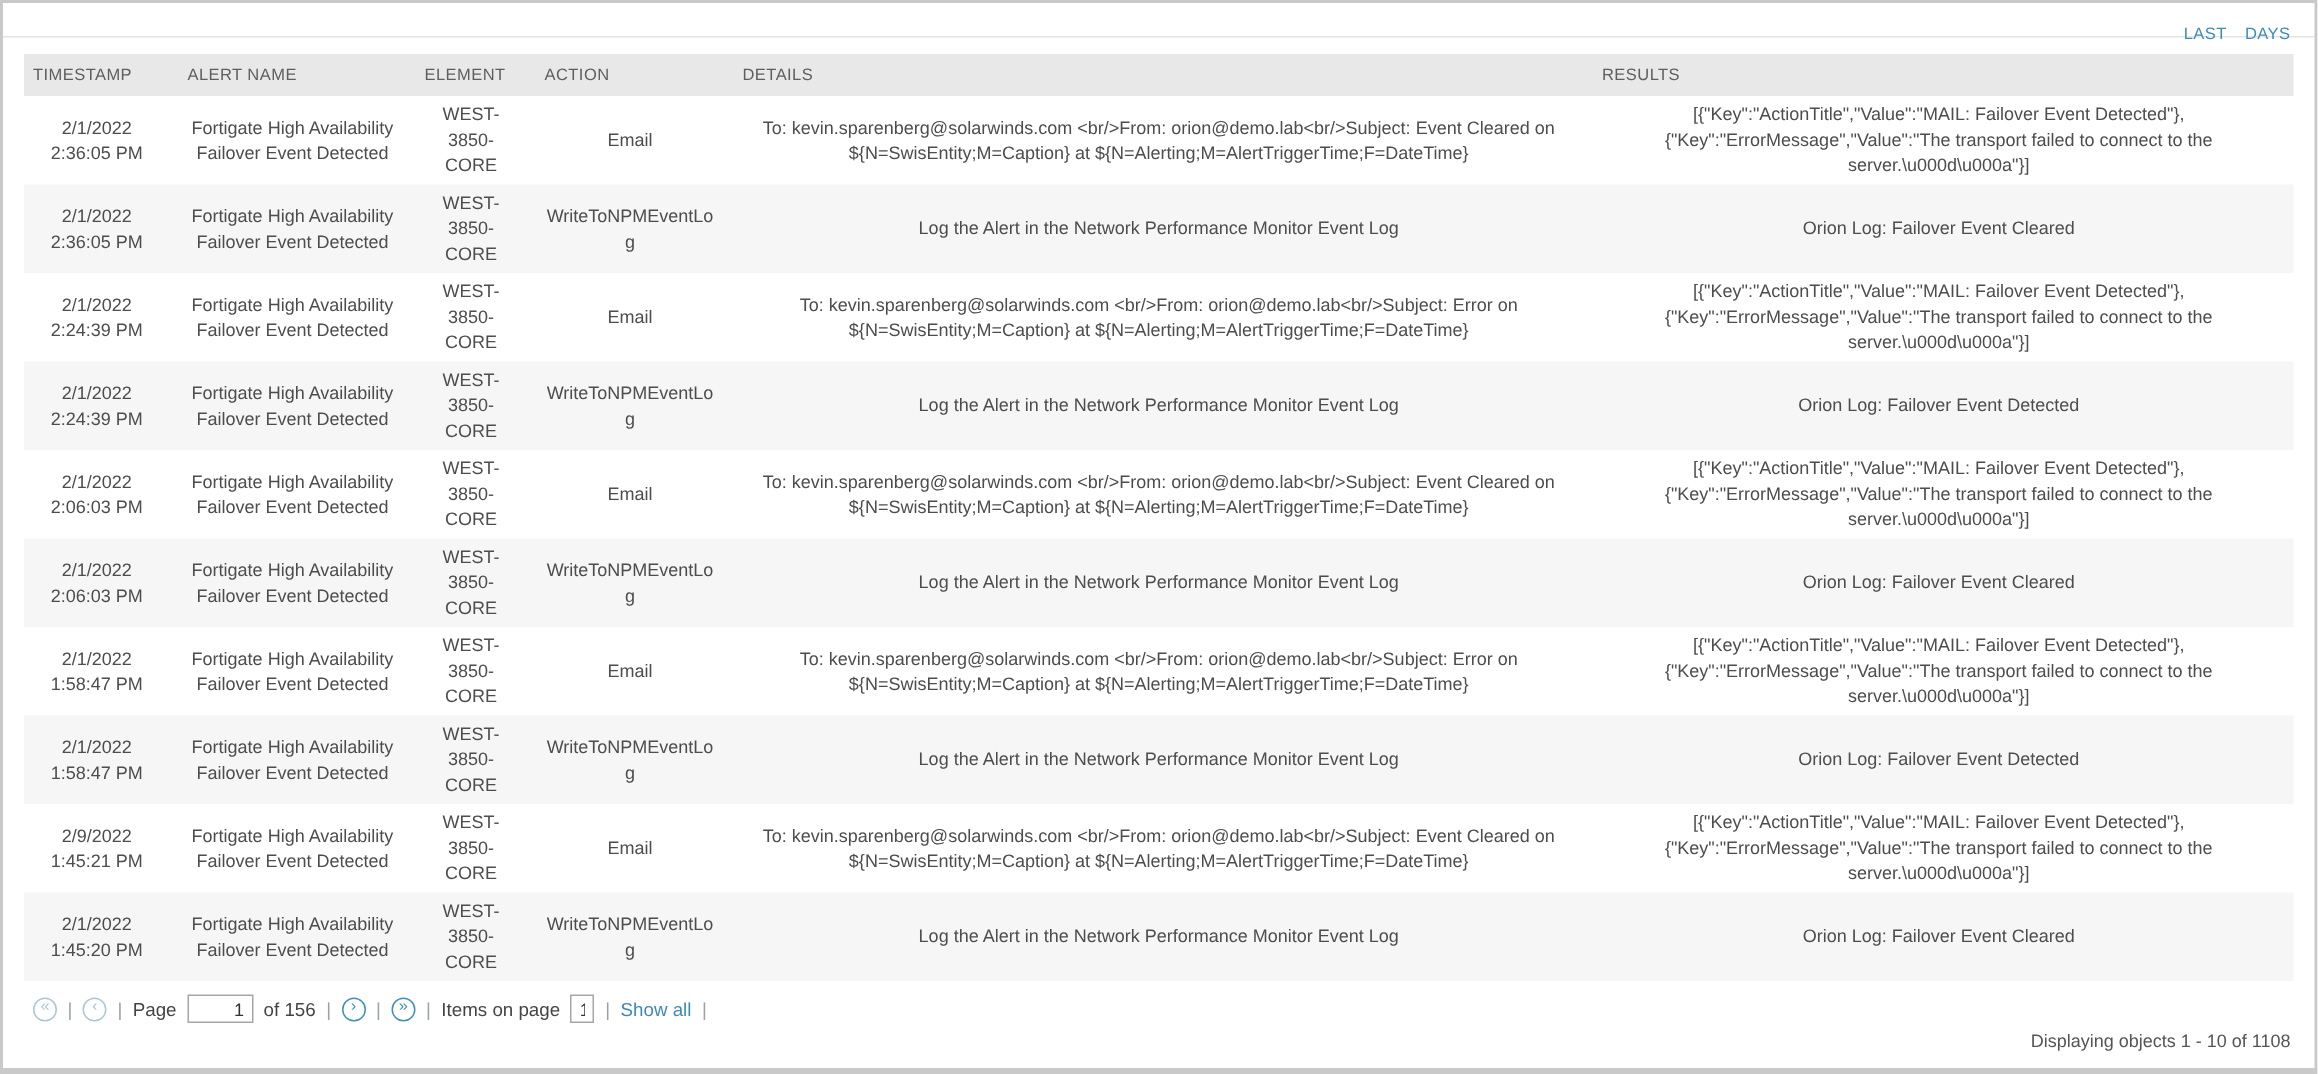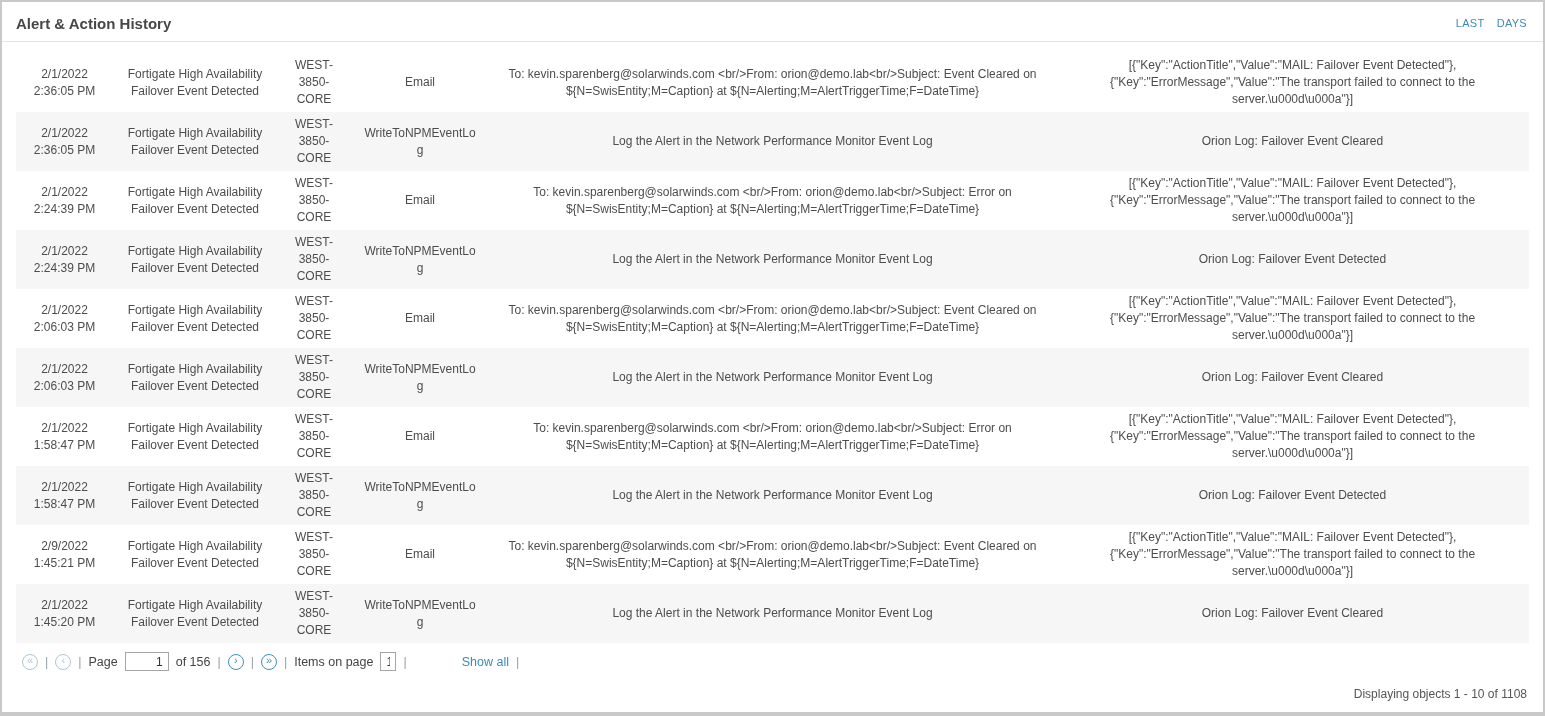--- a/index.html
+++ b/index.html
@@ -30,41 +30,48 @@
   .pager .sep { color:#98a2a8; }
   .pbtn { display:inline-flex; align-items:center; justify-content:center;
           width:16px; height:16px; border:1px solid currentColor; border-radius:50%;
           font-size:11px; line-height:1; cursor:pointer; background:#fff; padding-bottom:2px; }
   .pbtn.disabled { color:#aec6d3; }
   .pbtn.enabled { color:#4190ba; }
   .pager input { height:19px; border:1px solid #a6a6a6; font-size:12px; color:#333;
                  text-align:right; padding:0 5px; font-family:inherit; }
   .page-input { width:44px; }
   .items-input { width:16px; }
-  .showall { color:#3e8ab5; text-decoration:none; cursor:pointer;margin-left:48px; }
+  .showall { color:#3e8ab5; text-decoration:none; cursor:pointer; }
 
   .footer-right { position:absolute; right:16px; bottom:11px; font-size:12px; color:#555555; }
 </style>
 </head>
 <body>
 
 <div class="frame">
   <div class="card">
 
     <div class="card-header">
-      <div class="title">Alert &amp; Action History</div>
       <div class="header-links">
         <a>LAST</a>
         <a>DAYS</a>
       </div>
     </div>
 
     <div class="divider"></div>
 
     <div class="table">
+      <div class="thead">
+        <div class="th">TIMESTAMP</div>
+        <div class="th">ALERT NAME</div>
+        <div class="th">ELEMENT</div>
+        <div class="th">ACTION</div>
+        <div class="th">DETAILS</div>
+        <div class="th">RESULTS</div>
+      </div>
       <div id="tbody">
       <div class="tr">
         <div class="td">2/1/2022 2:36:05 PM</div>
         <div class="td">Fortigate High Availability Failover Event Detected</div>
         <div class="td">WEST-3850-CORE</div>
         <div class="td">Email</div>
         <div class="td">To: kevin.sparenberg@solarwinds.com &lt;br/&gt;From: orion@demo.lab&lt;br/&gt;Subject: Event Cleared on ${N=SwisEntity;M=Caption} at ${N=Alerting;M=AlertTriggerTime;F=DateTime}</div>
         <div class="td">[{"Key":"ActionTitle","Value":"MAIL: Failover Event Detected"}, {"Key":"ErrorMessage","Value":"The transport failed to connect to the server.\u000d\u000a"}]</div>
       </div>
 

